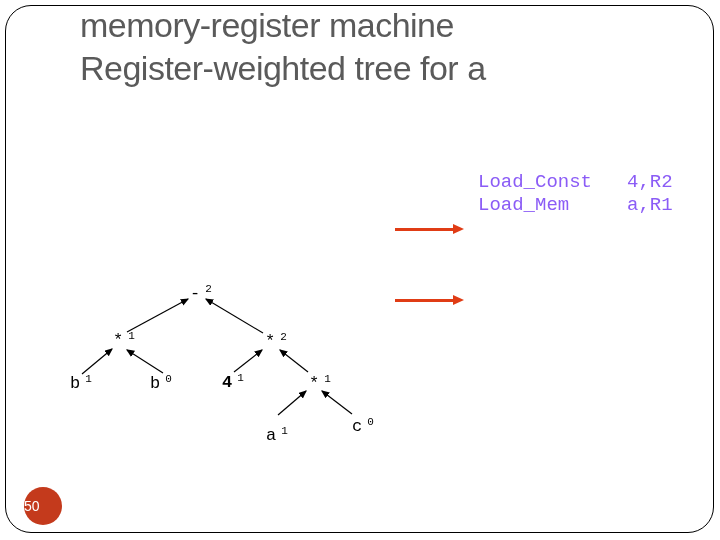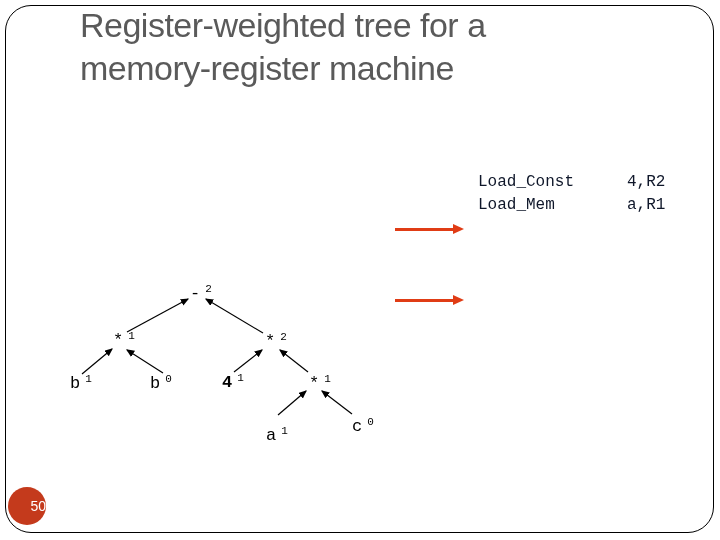--- a/index.html
+++ b/index.html
@@ -25,52 +25,52 @@
     font-size:17px;line-height:17px;
   }
   .tnode .tsup{
     font-size:11px;position:relative;top:-6px;margin-left:5px;
   }
   .tbold .tlabel{font-weight:bold;}
   
   .asm{
     position:absolute;left:478px;top:171px;
     font-family:"Liberation Mono","DejaVu Sans Mono",monospace;
-    font-size:16px;color:#0f172a;
+    font-size:19px;color:#8b5cf6;
   }
   .asm .row{height:23.4px;line-height:23.4px;white-space:pre;}
   .asm .mn{display:inline-block;width:149px;}
   
   .red-arrow{position:absolute;width:70px;height:11px;}
   .red-arrow .shaft{
     position:absolute;left:0;top:4px;width:59px;height:3px;background:#e03c15;
   }
   .red-arrow .head{
     position:absolute;left:58px;top:0;width:0;height:0;
     border-left:11px solid #e03c15;
     border-top:5.5px solid transparent;border-bottom:5.5px solid transparent;
   }
   .arrow-1{left:395px;top:224px;}
   .arrow-2{left:395px;top:295px;}
   
   .page-badge{
-    position:absolute;left:8px;top:487px;width:38px;height:38px;
+    position:absolute;left:24px;top:487px;width:38px;height:38px;
     border-radius:50%;background:#c43a1c;color:#fff;
-    display:flex;align-items:center;justify-content:flex-end;
+    display:flex;align-items:center;justify-content:flex-start;
     font-size:14px;
   }
 </style>
 </head>
 <body>
 
 <div class="slide-border"></div>
 
 <div class="title">
+  <div>memory-register machine</div>
   <div>Register-weighted tree for a</div>
-  <div>memory-register machine</div>
 </div>
 
 <div class="tree">
   <svg width="340" height="170">
     <defs>
       <marker id="ah" markerWidth="8" markerHeight="8" refX="6" refY="3" orient="auto">
         <path d="M0,0 L7,3 L0,6 z" fill="#000"></path>
       </marker>
     </defs>
 

